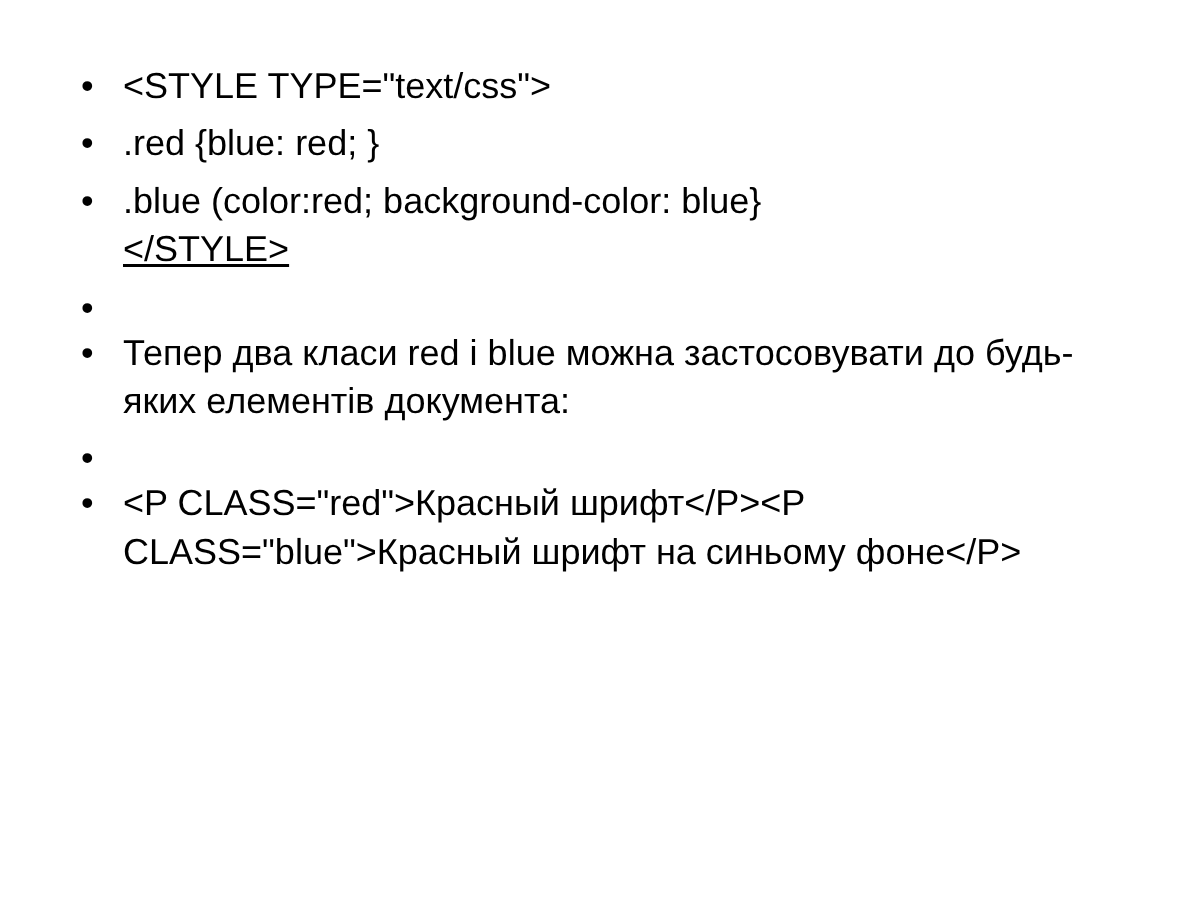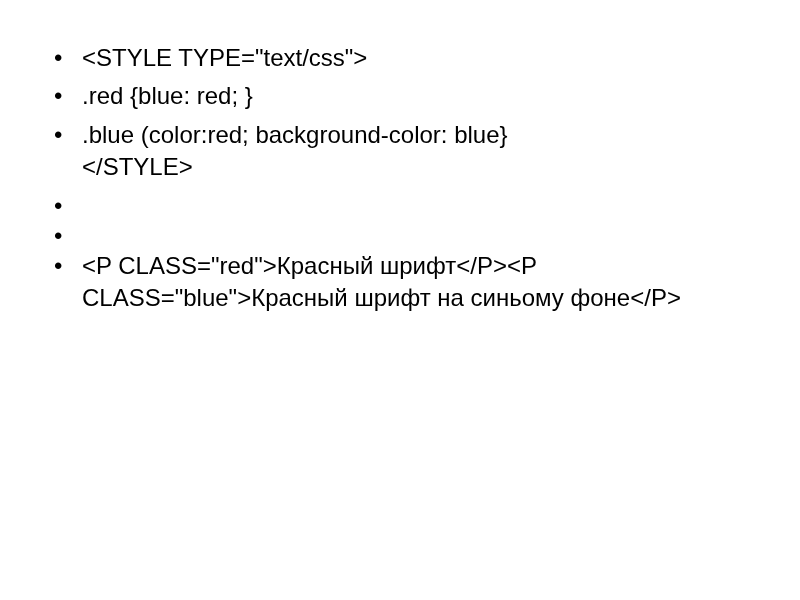--- a/index.html
+++ b/index.html
@@ -37,40 +37,44 @@
     top: 0;
     font-size: 24px;
     line-height: 1.35;
     color: #000000;
   }
   ul.bullets > li.empty {
     min-height: 24px;
   }
   .cont {
     display: block;
+    text-decoration: underline;
   }
 </style>
 </head>
 <body>
 
 <div class="slide">
   <ul class="bullets">
     <li>
       <span>&lt;STYLE TYPE="text/css"&gt;</span>
     </li>
     <li>
       <span>.red {blue: red; }</span>
     </li>
     <li>
       <span>.blue (color:red; background-color: blue}</span>
       <span class="cont">&lt;/STYLE&gt;</span>
     </li>
     <li class="empty">
       <span></span>
     </li>
+    <li>
+      <span>Тепер два класи red і blue можна застосовувати до будь-яких елементів документа:</span>
+    </li>
     <li class="empty">
       <span></span>
     </li>
     <li>
       <span>&lt;P CLASS="red"&gt;Красный шрифт&lt;/P&gt;&lt;P CLASS="blue"&gt;Красный шрифт на синьому фоне&lt;/P&gt;</span>
     </li>
   </ul>
 </div>
 
 </body></html>

